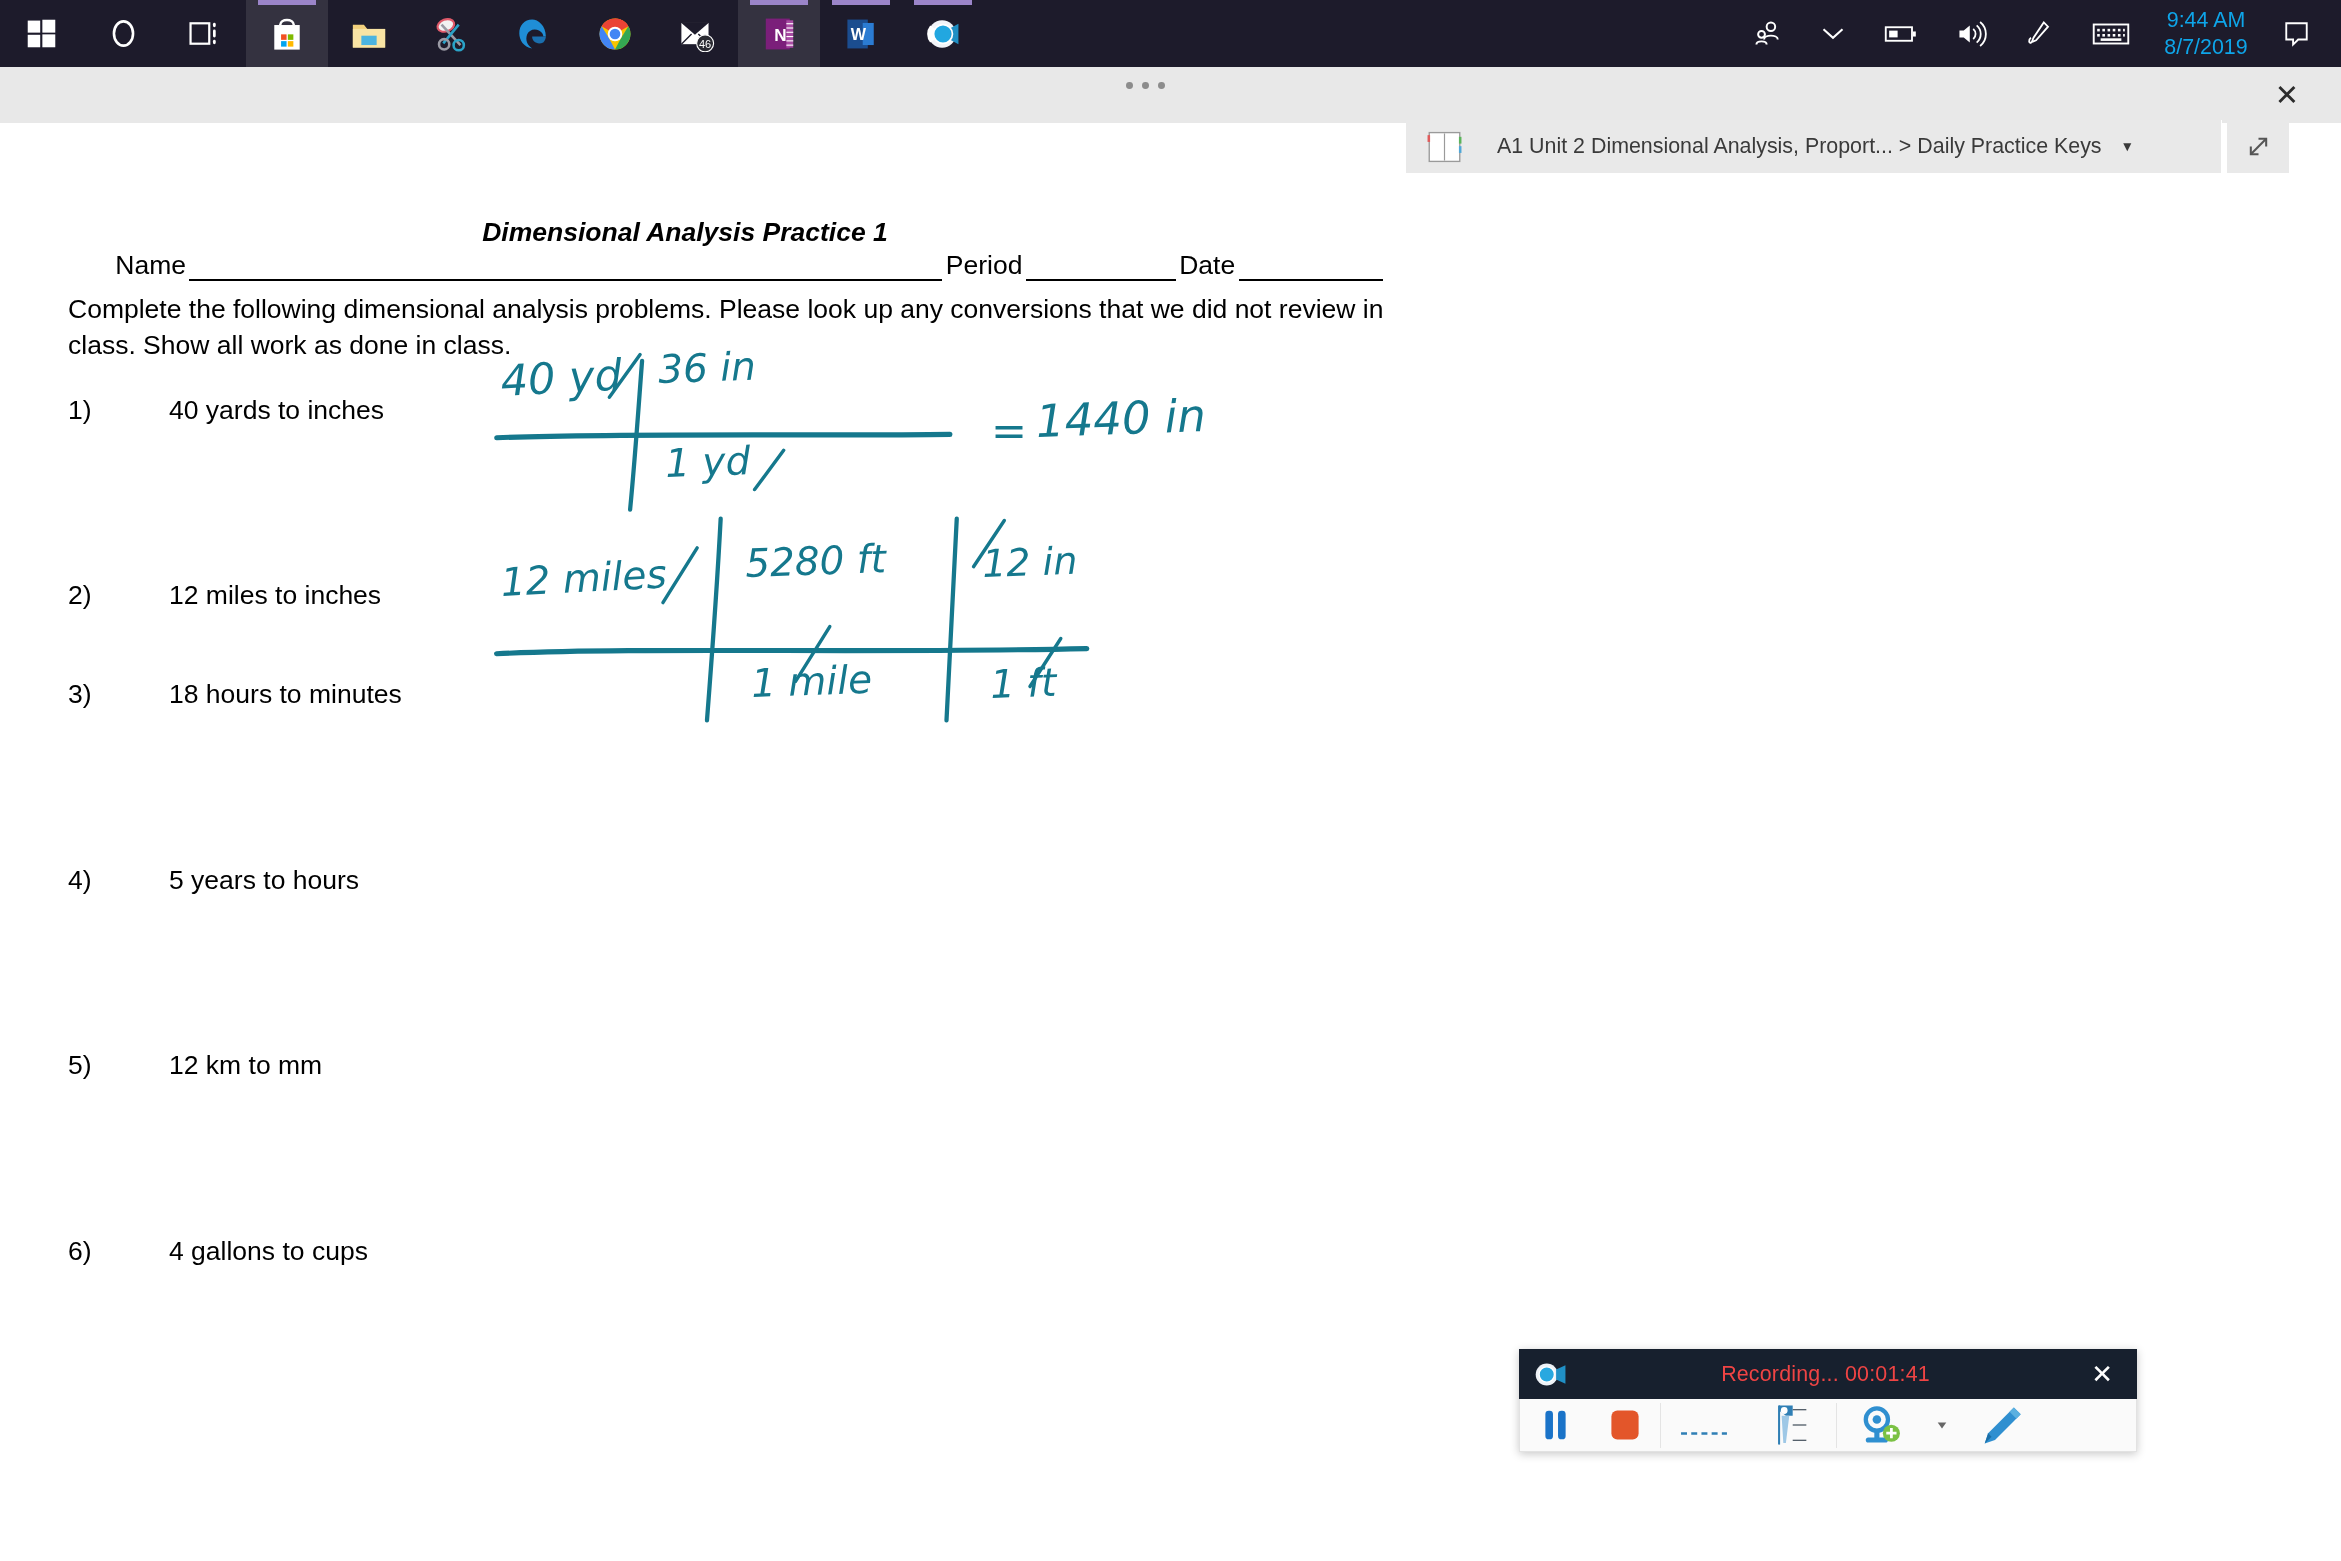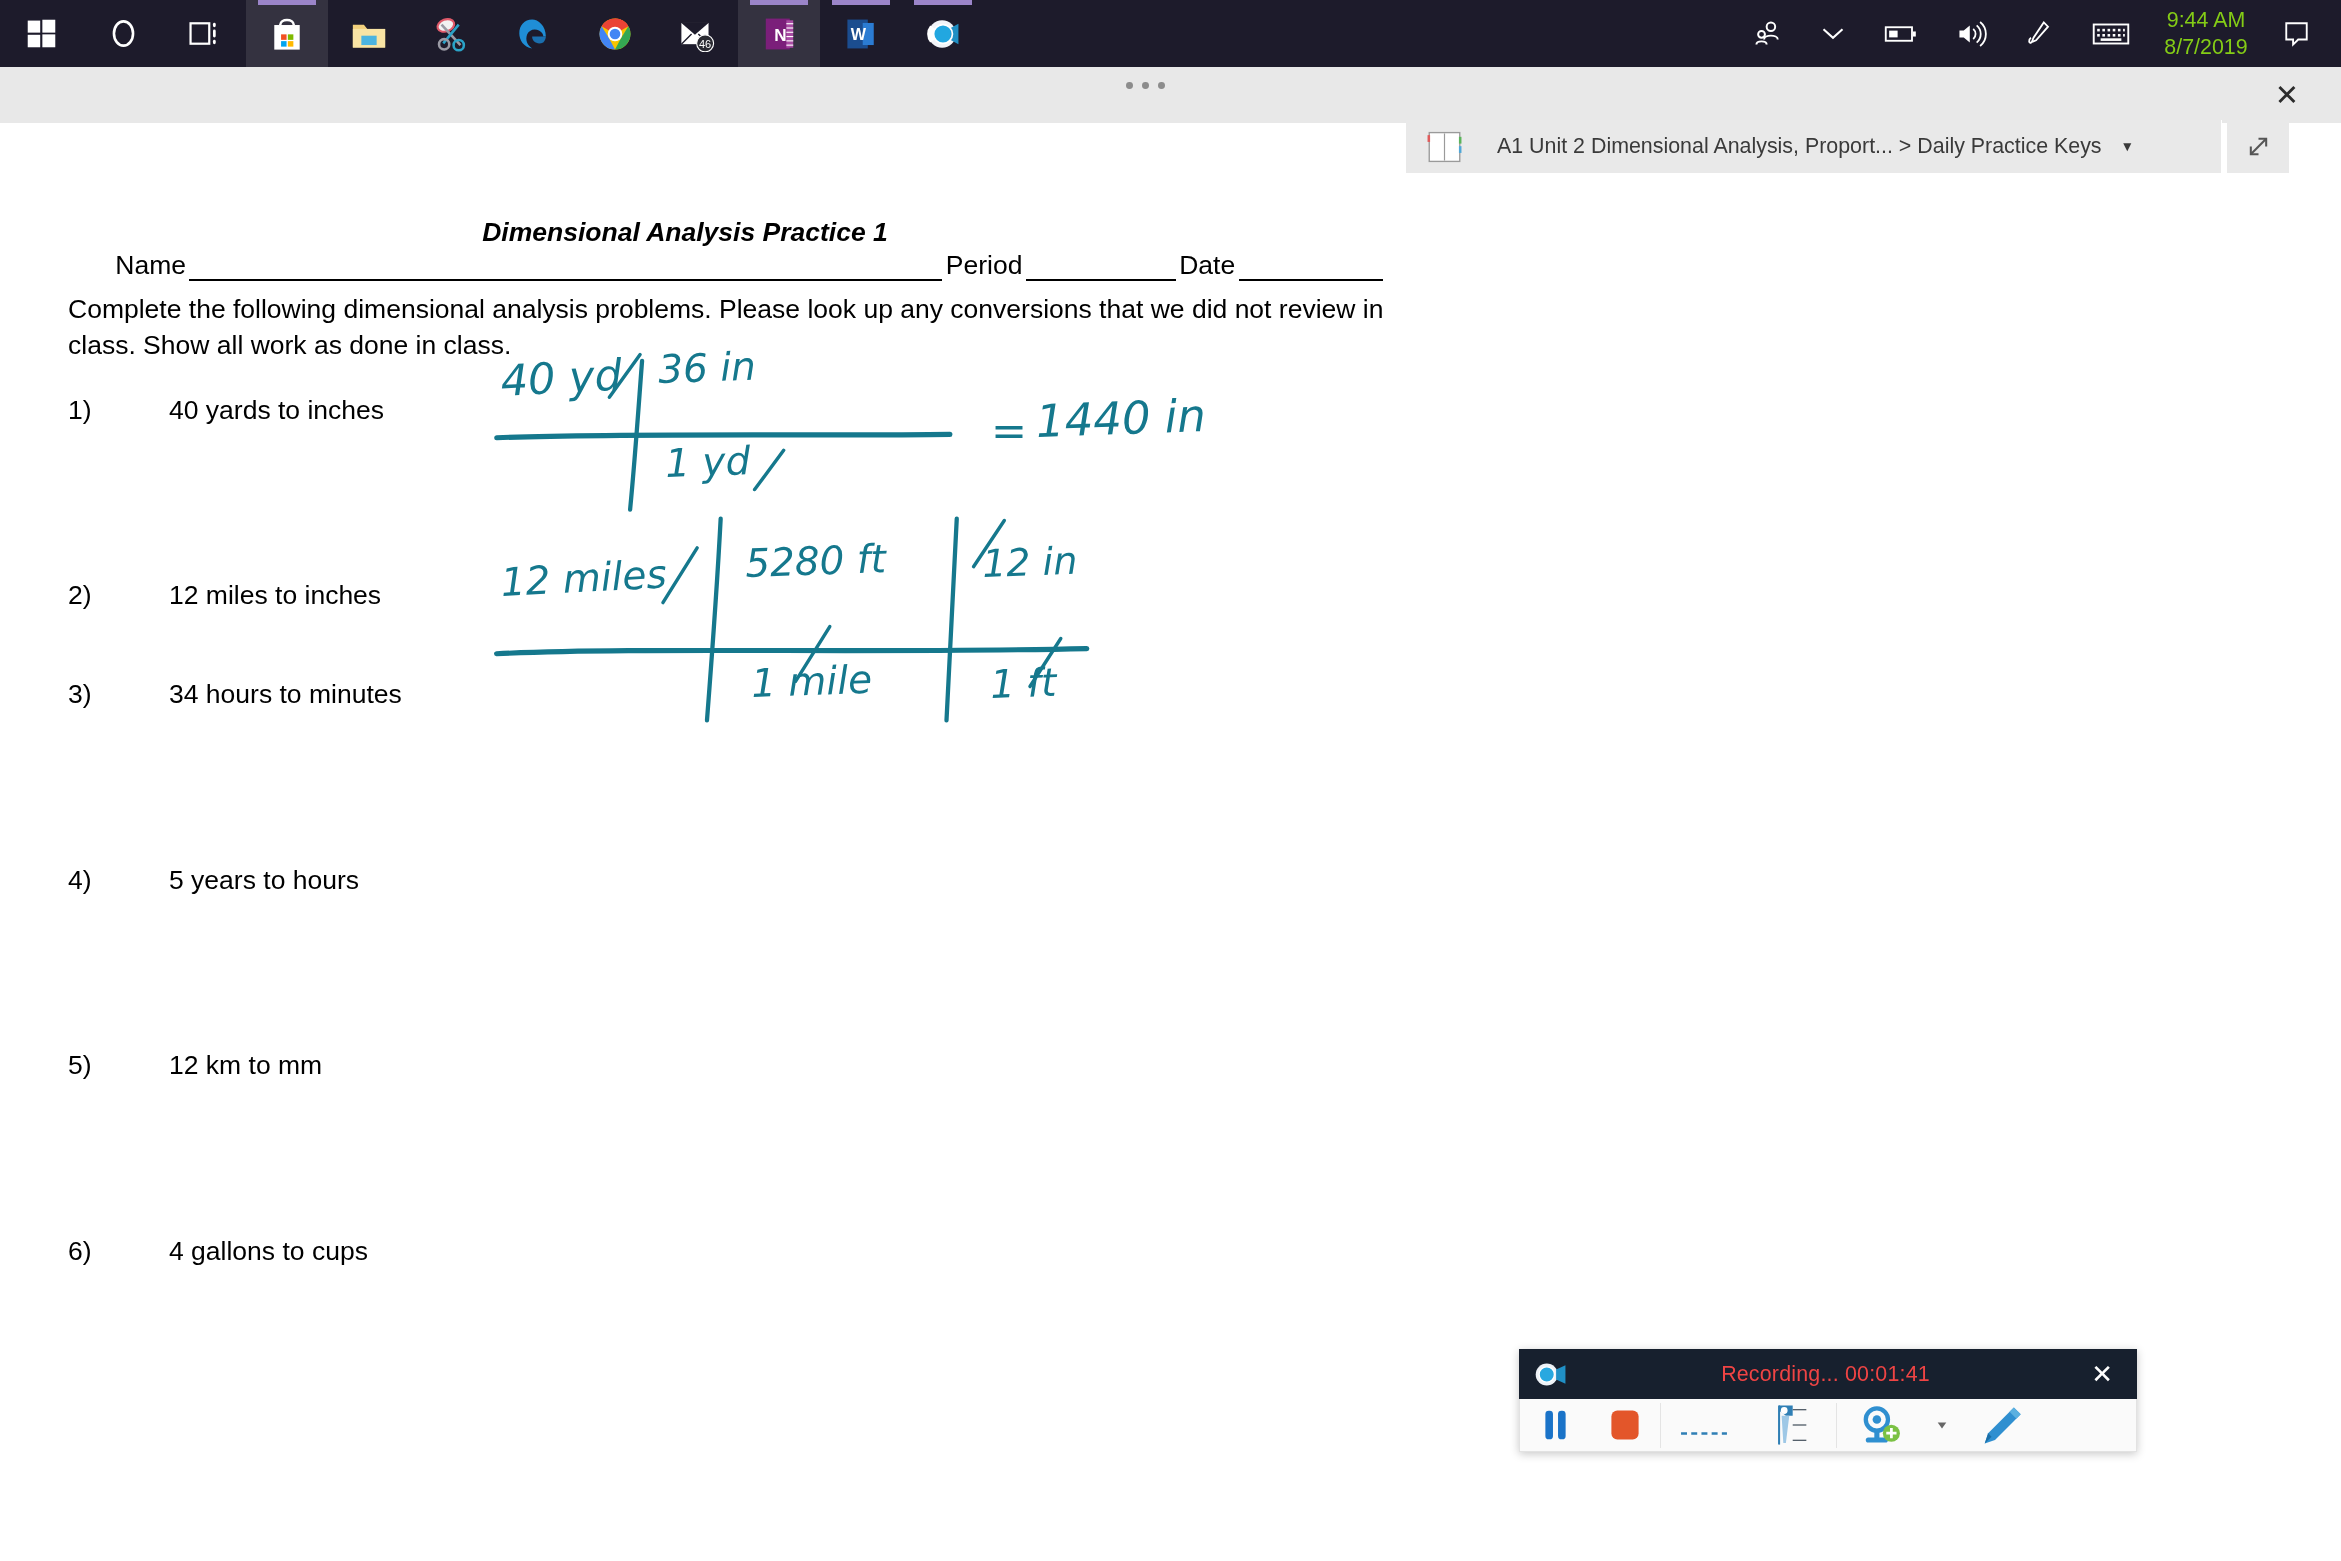--- a/index.html
+++ b/index.html
@@ -24,21 +24,21 @@
   }
   .tb-item.active-bg { background: rgba(255,255,255,0.10); }
   .tb-underline {
     position: absolute; top: 0; left: 12px; right: 12px; height: 5.1px;
     background: #9b85c9;
   }
   .tb-glyph { display: block; }
 
   .tb-right { margin-left: auto; display: flex; align-items: center; height: 67px; padding-right: 12px; }
   .tray-item { display: flex; align-items: center; justify-content: center; padding: 0 19px; height: 67px; }
-  .clock { color: #84cc16; font-size: 21.4px; line-height: 1.22; text-align: center; padding: 0 15.4px; }
+  .clock { color: #0ea5e9; font-size: 21.4px; line-height: 1.22; text-align: center; padding: 0 15.4px; }
   .clock div { white-space: nowrap; }
 
   
   .chrome-bar {
     position: absolute; left: 0; top: 67px; width: 2342px; height: 56px;
     background: #e8e8e8;
   }
   .dots {
     position: absolute; left: 1126px; top: 82px;
     display: flex; gap: 9.4px;
@@ -418,21 +418,21 @@
     <div class="ink-txt" style="left:991px; top:539px; font-size:39px; transform:rotate(-2deg);">1 ft</div>
     <svg style="position:absolute; left:479px; top:394px;" width="770" height="214" viewBox="0 0 900 250">
       <path class="ink" d="M215 100 L255 36" stroke-width="4"></path>
       <path class="ink" d="M370 192 L410 128" stroke-width="4"></path>
       <path class="ink" d="M578 58 L614 4" stroke-width="4"></path>
       <path class="ink" d="M644 198 L680 142" stroke-width="4"></path>
     </svg>
 
     <div class="prob" style="top:556px;">
       <span class="num">3)</span>
-      <span class="txt">34 hours to minutes</span>
+      <span class="txt">18 hours to minutes</span>
     </div>
     <div class="prob" style="top:742px;">
       <span class="num">4)</span>
       <span class="txt">5 years to hours</span>
     </div>
     <div class="prob" style="top:927px;">
       <span class="num">5)</span>
       <span class="txt">12 km to mm</span>
     </div>
     <div class="prob" style="top:1113px;">

